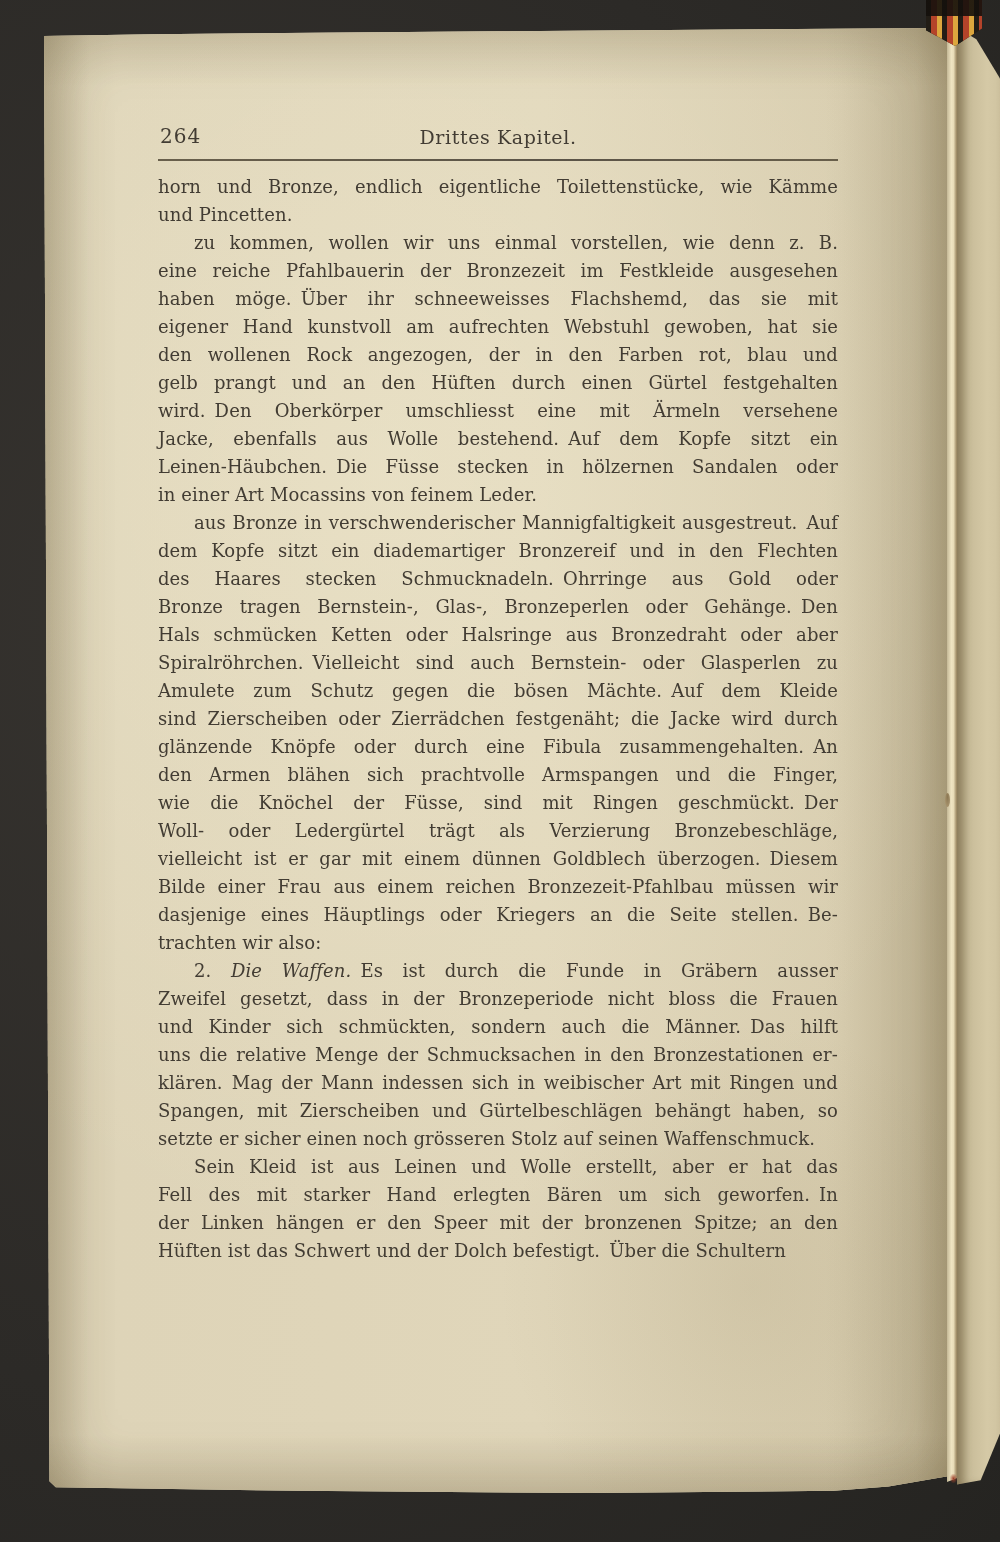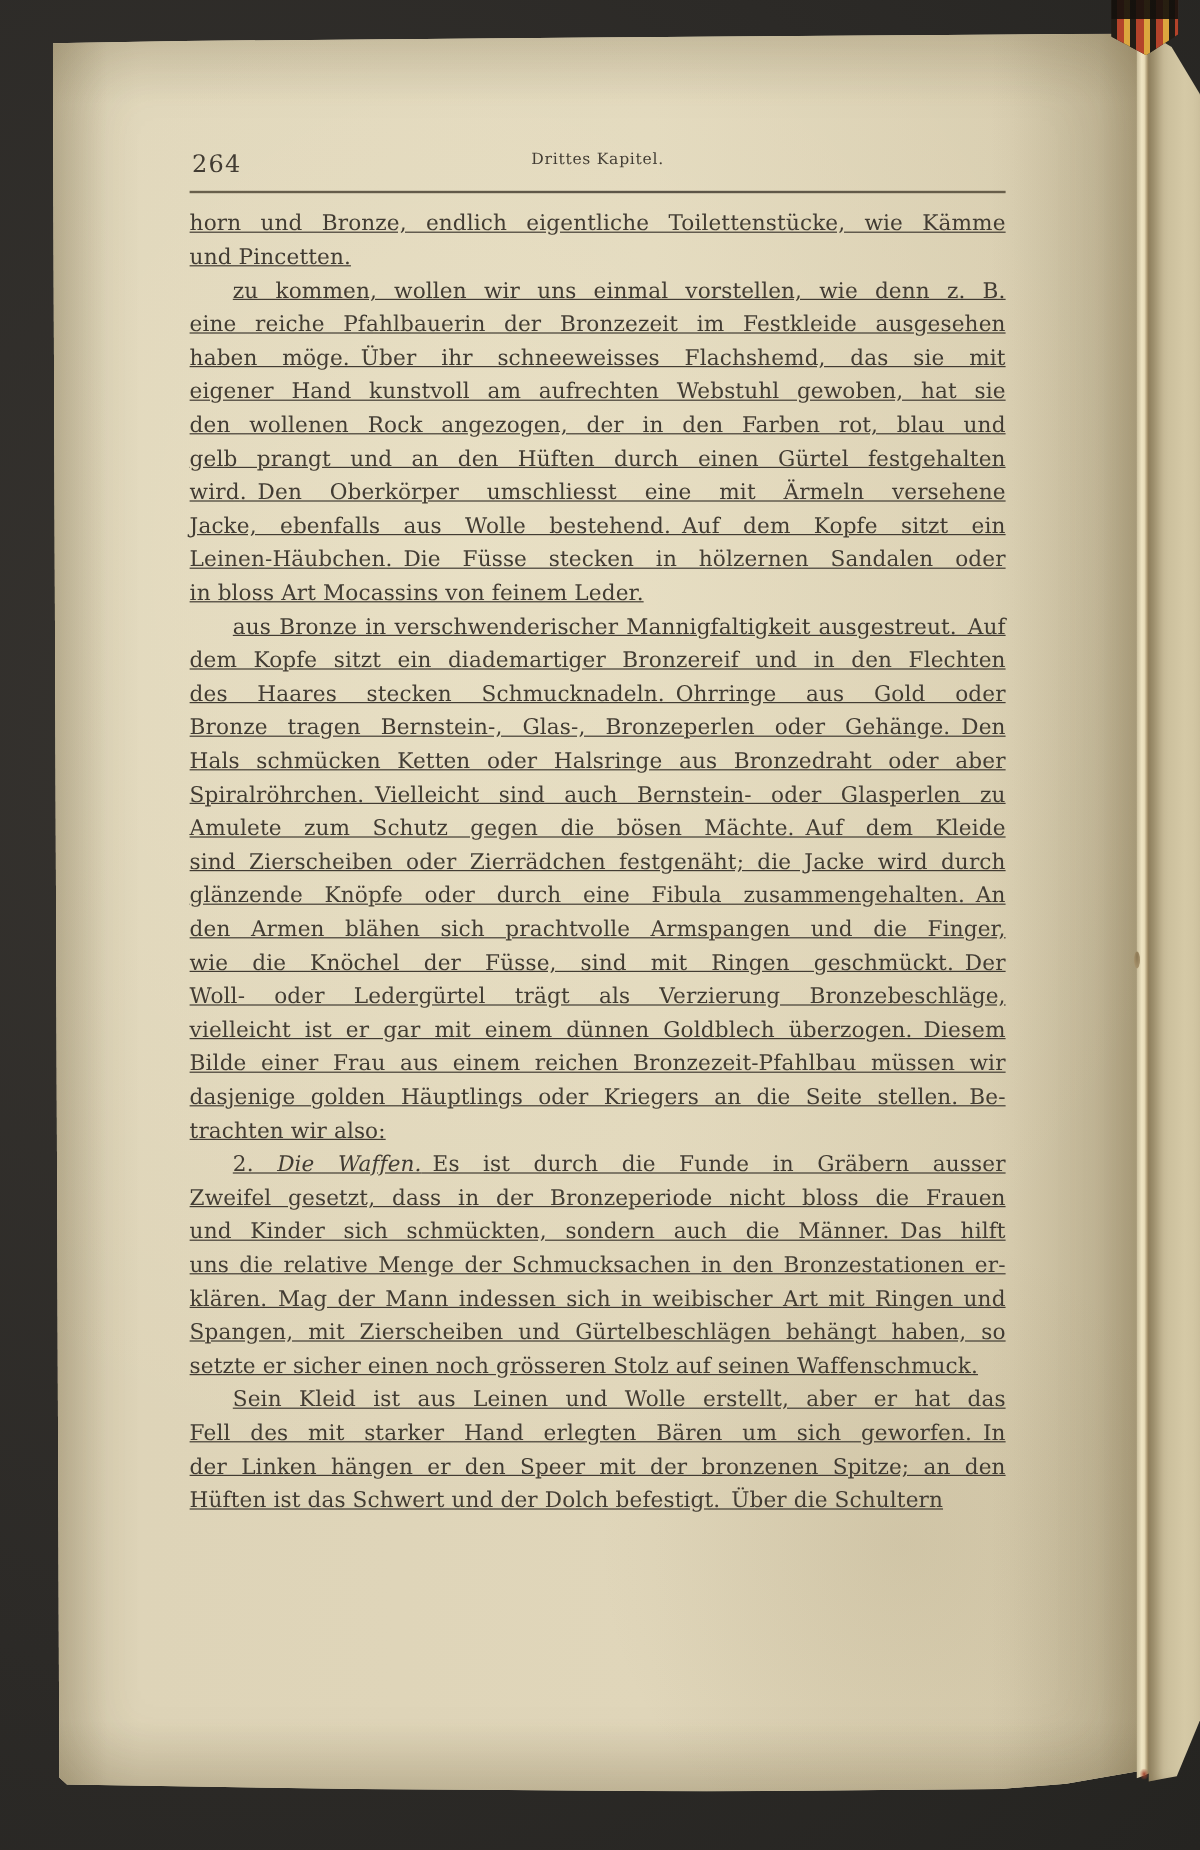--- a/index.html
+++ b/index.html
@@ -67,26 +67,26 @@
 
   
   .content{
     position:absolute;left:114px;top:80px;width:680px;
     color:#423c33;
     margin-top:12px;
   }
   .pagehead{position:relative;height:36px;font-size:20px;}
   .page-number{position:absolute;left:2px;top:4px;letter-spacing:1px;}
   .running-title{position:absolute;left:0;right:0;top:6px;text-align:center;
-    font-size:13px;letter-spacing:0.6px;}
+    font-size:19px;letter-spacing:0.6px;}
   .rule{height:2px;background:linear-gradient(90deg,#5b523f,#4c453a 60%,#5b523f);opacity:.9;margin-top:3px;}
 
   .text-block{margin-top:12px;font-size:18px;line-height:28px;letter-spacing:0.1px;}
   .para{margin:0;}
-  .line{text-align:left;white-space:nowrap;text-decoration:underline;}
+  .line{text-align:left;white-space:nowrap;}
   .line.just{text-align:justify;text-align-last:justify;white-space:normal;}
   .para.indent .line:first-child{text-indent:36px;}
   .ital{font-style:italic;}
 </style>
 </head>
 <body>
 
 <div class="scan">
 
   <div class="page">
@@ -107,38 +107,38 @@
           <div class="para indent">
             <div class="line just">zu kommen, wollen wir uns einmal vorstellen, wie denn z. B.</div>
             <div class="line just">eine reiche Pfahlbauerin der Bronzezeit im Festkleide ausgesehen</div>
             <div class="line just">haben möge. Über ihr schneeweisses Flachshemd, das sie mit</div>
             <div class="line just">eigener Hand kunstvoll am aufrechten Webstuhl gewoben, hat sie</div>
             <div class="line just">den wollenen Rock angezogen, der in den Farben rot, blau und</div>
             <div class="line just">gelb prangt und an den Hüften durch einen Gürtel festgehalten</div>
             <div class="line just">wird. Den Oberkörper umschliesst eine mit Ärmeln versehene</div>
             <div class="line just">Jacke, ebenfalls aus Wolle bestehend. Auf dem Kopfe sitzt ein</div>
             <div class="line just">Leinen-Häubchen. Die Füsse stecken in hölzernen Sandalen oder</div>
-            <div class="line">in bloss Art Mocassins von feinem Leder.</div>
+            <div class="line">in einer Art Mocassins von feinem Leder.</div>
           </div>
           <div class="para indent">
             <div class="line just">aus Bronze in verschwenderischer Mannigfaltigkeit ausgestreut. Auf</div>
             <div class="line just">dem Kopfe sitzt ein diademartiger Bronzereif und in den Flechten</div>
             <div class="line just">des Haares stecken Schmucknadeln. Ohrringe aus Gold oder</div>
             <div class="line just">Bronze tragen Bernstein-, Glas-, Bronzeperlen oder Gehänge. Den</div>
             <div class="line just">Hals schmücken Ketten oder Halsringe aus Bronzedraht oder aber</div>
             <div class="line just">Spiralröhrchen. Vielleicht sind auch Bernstein- oder Glasperlen zu</div>
             <div class="line just">Amulete zum Schutz gegen die bösen Mächte. Auf dem Kleide</div>
             <div class="line just">sind Zierscheiben oder Zierrädchen festgenäht; die Jacke wird durch</div>
             <div class="line just">glänzende Knöpfe oder durch eine Fibula zusammengehalten. An</div>
             <div class="line just">den Armen blähen sich prachtvolle Armspangen und die Finger,</div>
             <div class="line just">wie die Knöchel der Füsse, sind mit Ringen geschmückt. Der</div>
             <div class="line just">Woll- oder Ledergürtel trägt als Verzierung Bronzebeschläge,</div>
             <div class="line just">vielleicht ist er gar mit einem dünnen Goldblech überzogen. Diesem</div>
             <div class="line just">Bilde einer Frau aus einem reichen Bronzezeit-Pfahlbau müssen wir</div>
-            <div class="line just">dasjenige golden Häuptlings oder Kriegers an die Seite stellen. Be-</div>
+            <div class="line just">dasjenige eines Häuptlings oder Kriegers an die Seite stellen. Be-</div>
             <div class="line">trachten wir also:</div>
           </div>
           <div class="para indent">
             <div class="line just"><span>2. </span><span class="ital">Die Waffen.</span><span> Es ist durch die Funde in Gräbern ausser</span></div>
             <div class="line just">Zweifel gesetzt, dass in der Bronzeperiode nicht bloss die Frauen</div>
             <div class="line just">und Kinder sich schmückten, sondern auch die Männer. Das hilft</div>
             <div class="line just">uns die relative Menge der Schmucksachen in den Bronzestationen er-</div>
             <div class="line just">klären. Mag der Mann indessen sich in weibischer Art mit Ringen und</div>
             <div class="line just">Spangen, mit Zierscheiben und Gürtelbeschlägen behängt haben, so</div>
             <div class="line">setzte er sicher einen noch grösseren Stolz auf seinen Waffenschmuck.</div>

